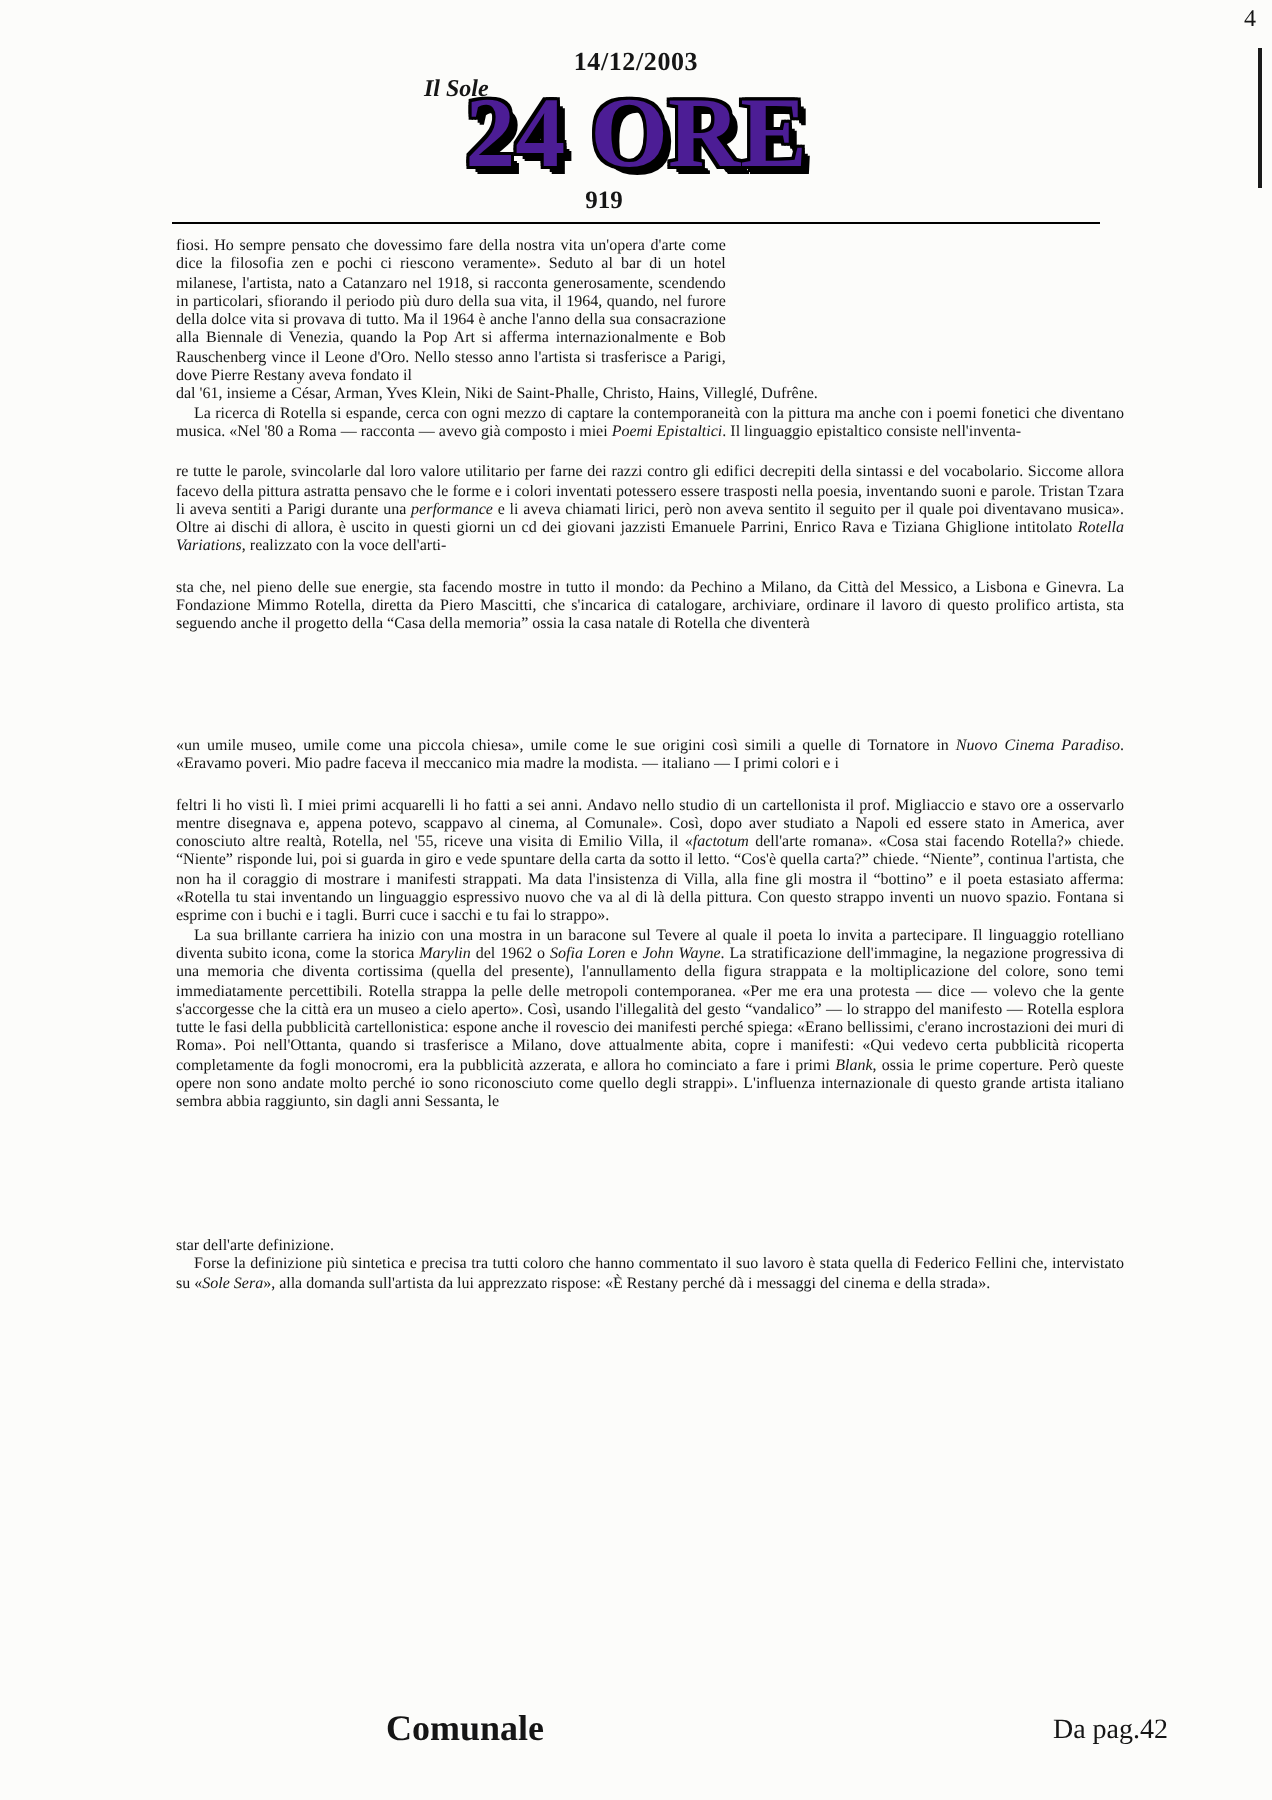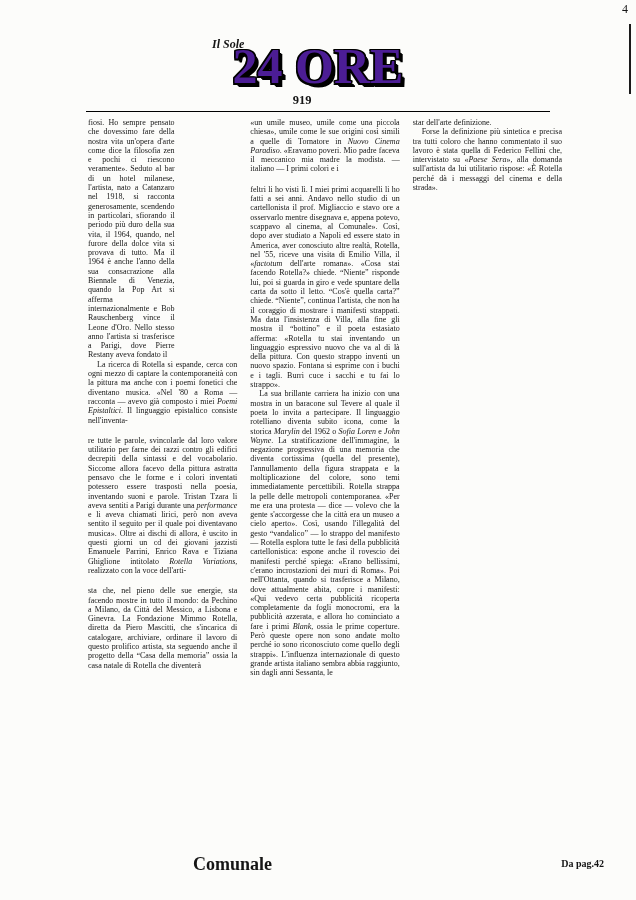--- a/index.html
+++ b/index.html
@@ -27,59 +27,61 @@
       -1.5px 0 0 #000, 1.5px 0 0 #000, 0 -1.5px 0 #000, 0 1.5px 0 #000,
       3px 3px 0 #000, 4px 4px 0 #000;
   }
   .edition {
     position:absolute; top:93px; left:0; width:100%; text-align:center;
     transform:translateX(-16px); font-weight:bold; font-size:12.5px;
   }
   .rule { position:absolute; top:111px; left:86px; width:464px; height:1px; background:#000; }
   .columns {
     position:absolute; top:118px; left:88px; width:474px; height:737px;
-    display:flex; gap:13px; overflow:hidden;
+    display:flex; gap:13px; overflow:hidden;flex-direction:column;
   }
   .col { flex:1 1 0; font-size:8px; line-height:9.3px; hyphens:auto; }
   .block { margin:0; text-align:justify; }
   .block.indent { text-indent:9px; }
   .block.narrow { width:58%; }
   .block.narrow-spaced { width:56%; letter-spacing:1.1px; }
   .block.gap { height:11px; }
   .col i { font-style:italic; }
   .footer-section { position:absolute; top:854px; left:193px; font-weight:bold; font-size:18px; }
-  .footer-ref { position:absolute; top:858px; right:32px; font-weight:bold; font-size:10px; }
+  .footer-ref { position:absolute; top:858px; right:52px; font-weight:normal; font-size:14px; }
 </style>
 </head>
 <body>
 
 <div class="page">
   <span class="page-number">4</span>
   <div class="edge-mark"></div>
+  <div class="masthead-date">14/12/2003</div>
   <div class="masthead">
     <span class="ilsole">Il Sole</span>
     <div class="logo">24 ORE</div>
     <div class="edition">919</div>
   </div>
   <div class="rule"></div>
   <div class="columns">
       <div class="col">
         <p class="block narrow"><span>fiosi. Ho sempre pensato che dovessimo fare della nostra vita un'opera d'arte come dice la filosofia zen e pochi ci riescono veramente». Seduto al bar di un hotel milanese, l'artista, nato a Catanzaro nel 1918, si racconta generosamente, scendendo in particolari, sfiorando il periodo più duro della sua vita, il 1964, quando, nel furore della dolce vita si provava di tutto. Ma il 1964 è anche l'anno della sua consacrazione alla Biennale di Venezia, quando la Pop Art si afferma internazionalmente e Bob Rauschenberg vince il Leone d'Oro. Nello stesso anno l'artista si trasferisce a Parigi, dove Pierre Restany aveva fondato il</span></p>
+        <p class="block"><span>dal '61, insieme a César, Arman, Yves Klein, Niki de Saint-Phalle, Christo, Hains, Villeglé, Dufrêne.</span></p>
         <p class="block indent"><span>La ricerca di Rotella si espande, cerca con ogni mezzo di captare la contemporaneità con la pittura ma anche con i poemi fonetici che diventano musica. «Nel '80 a Roma — racconta — avevo già composto i miei </span><i>Poemi Epistaltici</i><span>. Il linguaggio epistaltico consiste nell'inventa-</span></p>
         <p class="block gap"></p>
         <p class="block"><span>re tutte le parole, svincolarle dal loro valore utilitario per farne dei razzi contro gli edifici decrepiti della sintassi e del vocabolario. Siccome allora facevo della pittura astratta pensavo che le forme e i colori inventati potessero essere trasposti nella poesia, inventando suoni e parole. Tristan Tzara li aveva sentiti a Parigi durante una </span><i>performance</i><span> e li aveva chiamati lirici, però non aveva sentito il seguito per il quale poi diventavano musica». Oltre ai dischi di allora, è uscito in questi giorni un cd dei giovani jazzisti Emanuele Parrini, Enrico Rava e Tiziana Ghiglione intitolato </span><i>Rotella Variations</i><span>, realizzato con la voce dell'arti-</span></p>
         <p class="block gap"></p>
         <p class="block"><span>sta che, nel pieno delle sue energie, sta facendo mostre in tutto il mondo: da Pechino a Milano, da Città del Messico, a Lisbona e Ginevra. La Fondazione Mimmo Rotella, diretta da Piero Mascitti, che s'incarica di catalogare, archiviare, ordinare il lavoro di questo prolifico artista, sta seguendo anche il progetto della “Casa della memoria” ossia la casa natale di Rotella che diventerà</span></p>
       </div>
       <div class="col">
         <p class="block"><span>«un umile museo, umile come una piccola chiesa», umile come le sue origini così simili a quelle di Tornatore in </span><i>Nuovo Cinema Paradiso</i><span>. «Eravamo poveri. Mio padre faceva il meccanico mia madre la modista. — italiano — I primi colori e i</span></p>
         <p class="block gap"></p>
         <p class="block"><span>feltri li ho visti lì. I miei primi acquarelli li ho fatti a sei anni. Andavo nello studio di un cartellonista il prof. Migliaccio e stavo ore a osservarlo mentre disegnava e, appena potevo, scappavo al cinema, al Comunale». Così, dopo aver studiato a Napoli ed essere stato in America, aver conosciuto altre realtà, Rotella, nel '55, riceve una visita di Emilio Villa, il «</span><i>factotum</i><span> dell'arte romana». «Cosa stai facendo Rotella?» chiede. “Niente” risponde lui, poi si guarda in giro e vede spuntare della carta da sotto il letto. “Cos'è quella carta?” chiede. “Niente”, continua l'artista, che non ha il coraggio di mostrare i manifesti strappati. Ma data l'insistenza di Villa, alla fine gli mostra il “bottino” e il poeta estasiato afferma: «Rotella tu stai inventando un linguaggio espressivo nuovo che va al di là della pittura. Con questo strappo inventi un nuovo spazio. Fontana si esprime con i buchi e i tagli. Burri cuce i sacchi e tu fai lo strappo».</span></p>
         <p class="block indent"><span>La sua brillante carriera ha inizio con una mostra in un baracone sul Tevere al quale il poeta lo invita a partecipare. Il linguaggio rotelliano diventa subito icona, come la storica </span><i>Marylin</i><span> del 1962 o </span><i>Sofia Loren</i><span> e </span><i>John Wayne</i><span>. La stratificazione dell'immagine, la negazione progressiva di una memoria che diventa cortissima (quella del presente), l'annullamento della figura strappata e la moltiplicazione del colore, sono temi immediatamente percettibili. Rotella strappa la pelle delle metropoli contemporanea. «Per me era una protesta — dice — volevo che la gente s'accorgesse che la città era un museo a cielo aperto». Così, usando l'illegalità del gesto “vandalico” — lo strappo del manifesto — Rotella esplora tutte le fasi della pubblicità cartellonistica: espone anche il rovescio dei manifesti perché spiega: «Erano bellissimi, c'erano incrostazioni dei muri di Roma». Poi nell'Ottanta, quando si trasferisce a Milano, dove attualmente abita, copre i manifesti: «Qui vedevo certa pubblicità ricoperta completamente da fogli monocromi, era la pubblicità azzerata, e allora ho cominciato a fare i primi </span><i>Blank</i><span>, ossia le prime coperture. Però queste opere non sono andate molto perché io sono riconosciuto come quello degli strappi». L'influenza internazionale di questo grande artista italiano sembra abbia raggiunto, sin dagli anni Sessanta, le</span></p>
       </div>
       <div class="col">
         <p class="block"><span>star dell'arte definizione.</span></p>
-        <p class="block indent"><span>Forse la definizione più sintetica e precisa tra tutti coloro che hanno commentato il suo lavoro è stata quella di Federico Fellini che, intervistato su «</span><i>Paese Sera</i><span>», alla domanda sull'artista da lui utilitario rispose: «È Rotella perché dà i messaggi del cinema e della strada».</span></p>
+        <p class="block indent"><span>Forse la definizione più sintetica e precisa tra tutti coloro che hanno commentato il suo lavoro è stata quella di Federico Fellini che, intervistato su «</span><i>Sole Sera</i><span>», alla domanda sull'artista da lui apprezzato rispose: «È Restany perché dà i messaggi del cinema e della strada».</span></p>
       </div>
     </div>
   <div class="footer-section">Comunale</div>
   <div class="footer-ref">Da pag.42</div>
 </div>
 
 </body></html>

